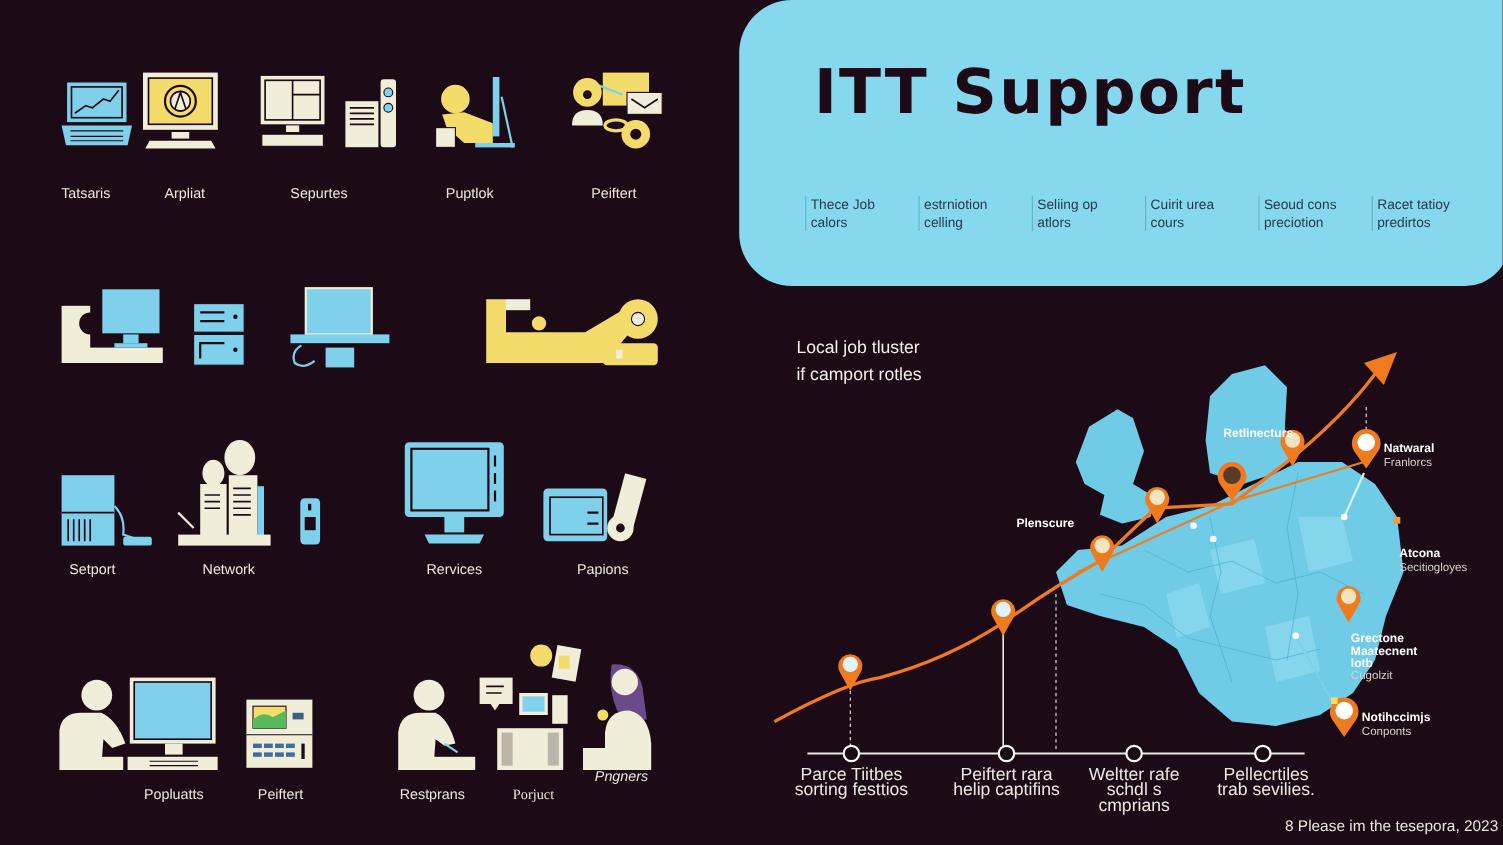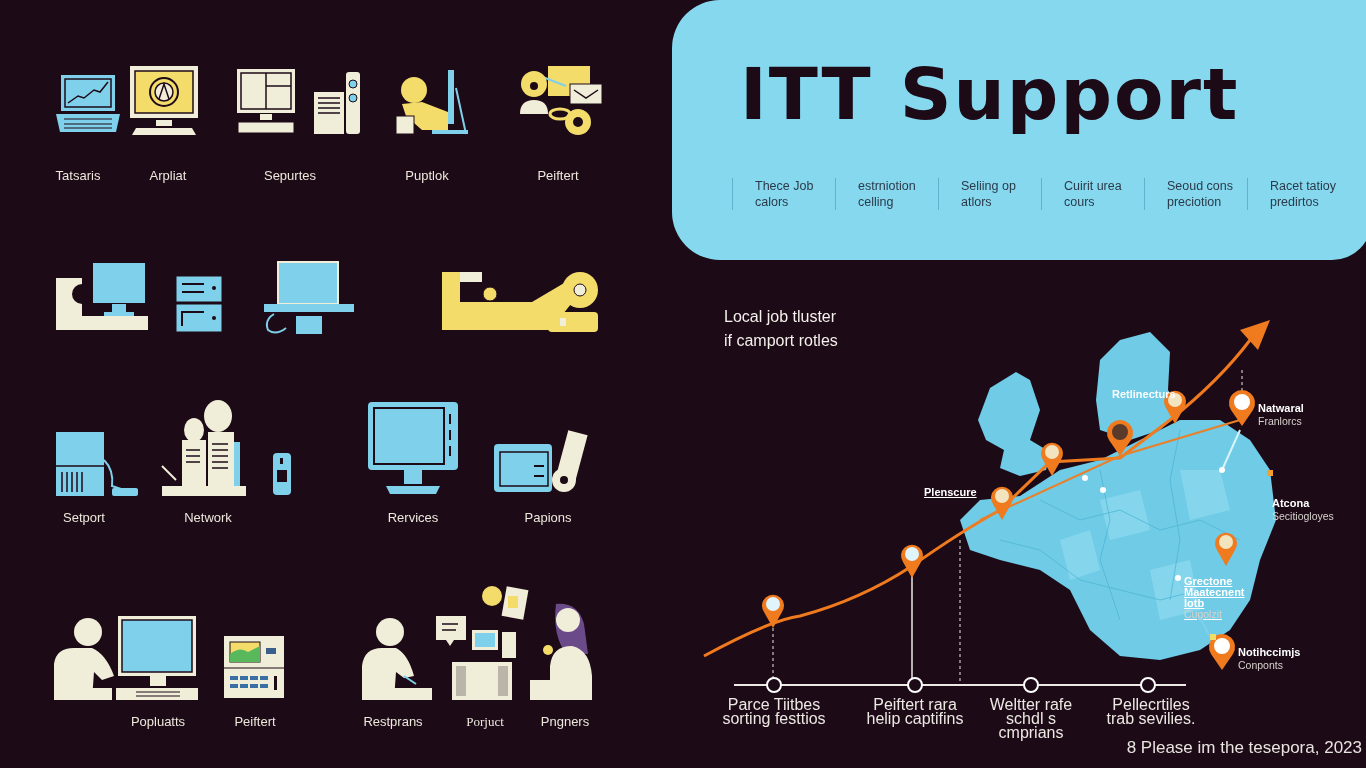--- a/index.html
+++ b/index.html
@@ -28,35 +28,35 @@
     position: absolute;
     left: 672px; top: 0;
     width: 700px; height: 260px;
     background: #86d8ee;
     border-radius: 48px 0 0 48px;
     border-bottom-right-radius: 40px;
   }
   .header-title {
     position: absolute;
     left: 68px; top: 52px;
-    font-size: 72px;
+    font-size: 56px;
     font-weight: bold;
     color: #1d0a17;
     letter-spacing: 2px;
     font-family: "DejaVu Sans", sans-serif;
   }
   .header-cols {
     position: absolute;
     left: 60px; top: 178px;
     display: flex;
   }
   .header-col {
     width: 103px;
     border-left: 1px solid #5fb2c9;
-    padding-left: 22px;
+    padding-left: 4px;
     font-size: 12.5px;
     color: #2b3a4a;
     line-height: 16px;
     white-space: pre-line;
   }
 
   
   .map-title {
     position: absolute;
     left: 724px; top: 305px;
@@ -83,21 +83,21 @@
     font-size: 16px;
     color: #ece8e2;
     text-align: center;
     width: 110px;
     line-height: 14px;
     white-space: pre-line;
   }
   .footer-note {
     position: absolute;
     right: 4px; bottom: 10px;
-    font-size: 17px;
+    font-size: 14px;
     color: #e8e4de;
   }
 </style>
 </head>
 <body>
 
 <div>
 
   <div class="ico" style="left:54px;top:70px;width:68px;height:64px;">
     <svg width="68" height="64" viewBox="0 0 68 64">
@@ -355,21 +355,21 @@
       <path d="M190 116 L190 82 Q192 62 212 62 Q230 66 232 92 L232 116 Z" fill="#f0edd8"></path>
       <rect x="170" y="96" width="30" height="20" fill="#f0edd8"></rect>
       <circle cx="188" cy="66" r="5" fill="#f4dc6b"></circle>
     </svg>
   </div>
 
   <span class="icon-label" style="left:158px;top:714px;">Popluatts</span>
   <span class="icon-label" style="left:255px;top:714px;">Peiftert</span>
   <span class="icon-label" style="left:393px;top:714px;">Restprans</span>
   <span class="icon-label" style="left:485px;top:714px;font-family:Liberation Serif, serif;">Porjuct</span>
-  <span class="icon-label" style="left:565px;top:714px;">Pngners</span>
+  <span class="icon-label" style="left:565px;top:698px;font-style:italic;">Pngners</span>
 </div>
 
 <div class="header-panel">
   <h1 class="header-title">ITT Support</h1>
   <div class="header-cols">
     <div class="header-col">Thece Job
 calors</div>
     <div class="header-col">estrniotion
 celling</div>
     <div class="header-col">Seliing op
@@ -447,31 +447,31 @@
 
   <line x1="734" y1="685" x2="1186" y2="685" stroke="#ece8e2" stroke-width="2"></line>
   <g fill="#1d0a17" stroke="#ffffff" stroke-width="2">
     <circle cx="774" cy="685" r="7"></circle>
     <circle cx="915" cy="685" r="7"></circle>
     <circle cx="1031" cy="685" r="7"></circle>
     <circle cx="1148" cy="685" r="7"></circle>
   </g>
 </svg>
 
-<span class="pin-label" style="left:924px;top:486px;text-decoration:underline;">Plenscure</span>
+<span class="pin-label" style="left:924px;top:470px;">Plenscure</span>
 <span class="pin-label" style="left:1112px;top:388px;">Retlinecturs</span>
 <div class="pin-label" style="left:1258px;top:402px;">
   <span>Natwaral</span>
   <span class="pin-sub">Franlorcs</span>
 </div>
 <div class="pin-label" style="left:1272px;top:468px;margin-top:29px;">
   <span>Atcona</span>
   <span class="pin-sub">Secitiogloyes</span>
 </div>
-<div class="pin-label" style="left:1184px;top:565px;white-space:pre-line;line-height:11px;text-decoration:underline;">
+<div class="pin-label" style="left:1228px;top:565px;white-space:pre-line;line-height:11px;">
   <span>Grectone
 Maatecnent
 lotb</span>
   <span class="pin-sub">Cugolzit</span>
 </div>
 <div class="pin-label" style="left:1238px;top:646px;">
   <span>Notihccimjs</span>
   <span class="pin-sub">Conponts</span>
 </div>
 

